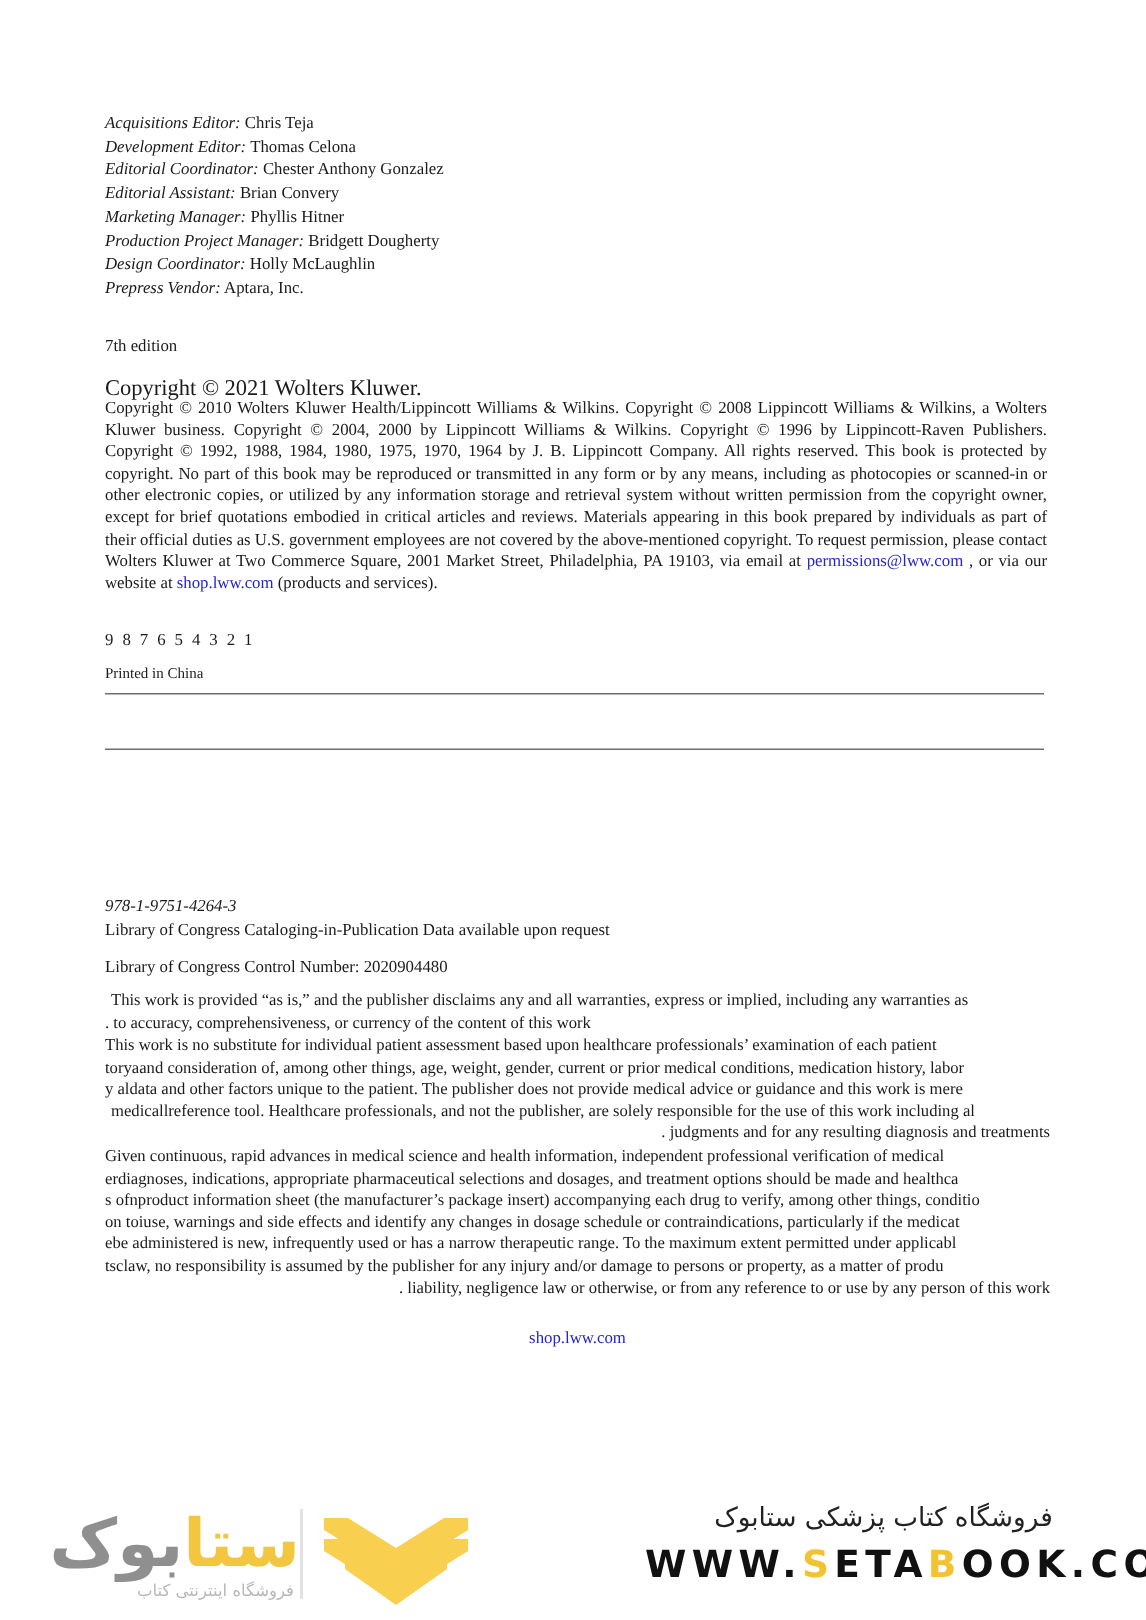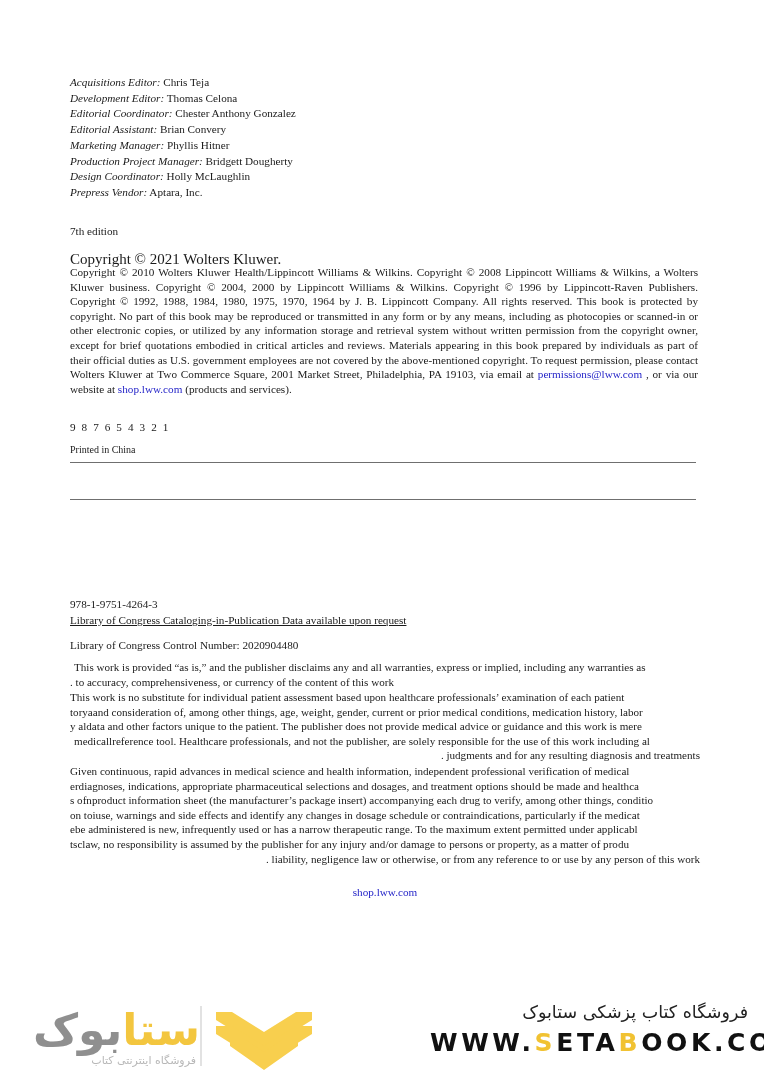--- a/index.html
+++ b/index.html
@@ -113,28 +113,28 @@
   .rule-1 { top: 462px; }
   .rule-2 { top: 499px; }
 
   
   .isbn {
     position: absolute;
     left: 0;
     top: 597px;
     font-size: 11.2px;
     line-height: 15.5px;
+    font-style: italic;
   }
   .loc-cip {
     position: absolute;
     left: 0;
     top: 613px;
     font-size: 11.2px;
     line-height: 15.5px;
-    text-decoration: underline;
   }
   .loc-number {
     position: absolute;
     left: 0;
     top: 638px;
     font-size: 11.2px;
     line-height: 15.5px;
   }
 
   
@@ -242,20 +242,21 @@
     width: 96px;
     height: 58px;
   }
 
   
   .footer-text {
     position: absolute;
     left: 430px;
     top: 6px;
     width: 318px;
+    text-align: center;
   }
   .footer-fa {
     font-family: "DejaVu Sans", sans-serif;
     font-size: 17.5px;
     color: #222222;
     direction: rtl;
     line-height: 28px;
     white-space: nowrap;
   }
   .footer-url {

